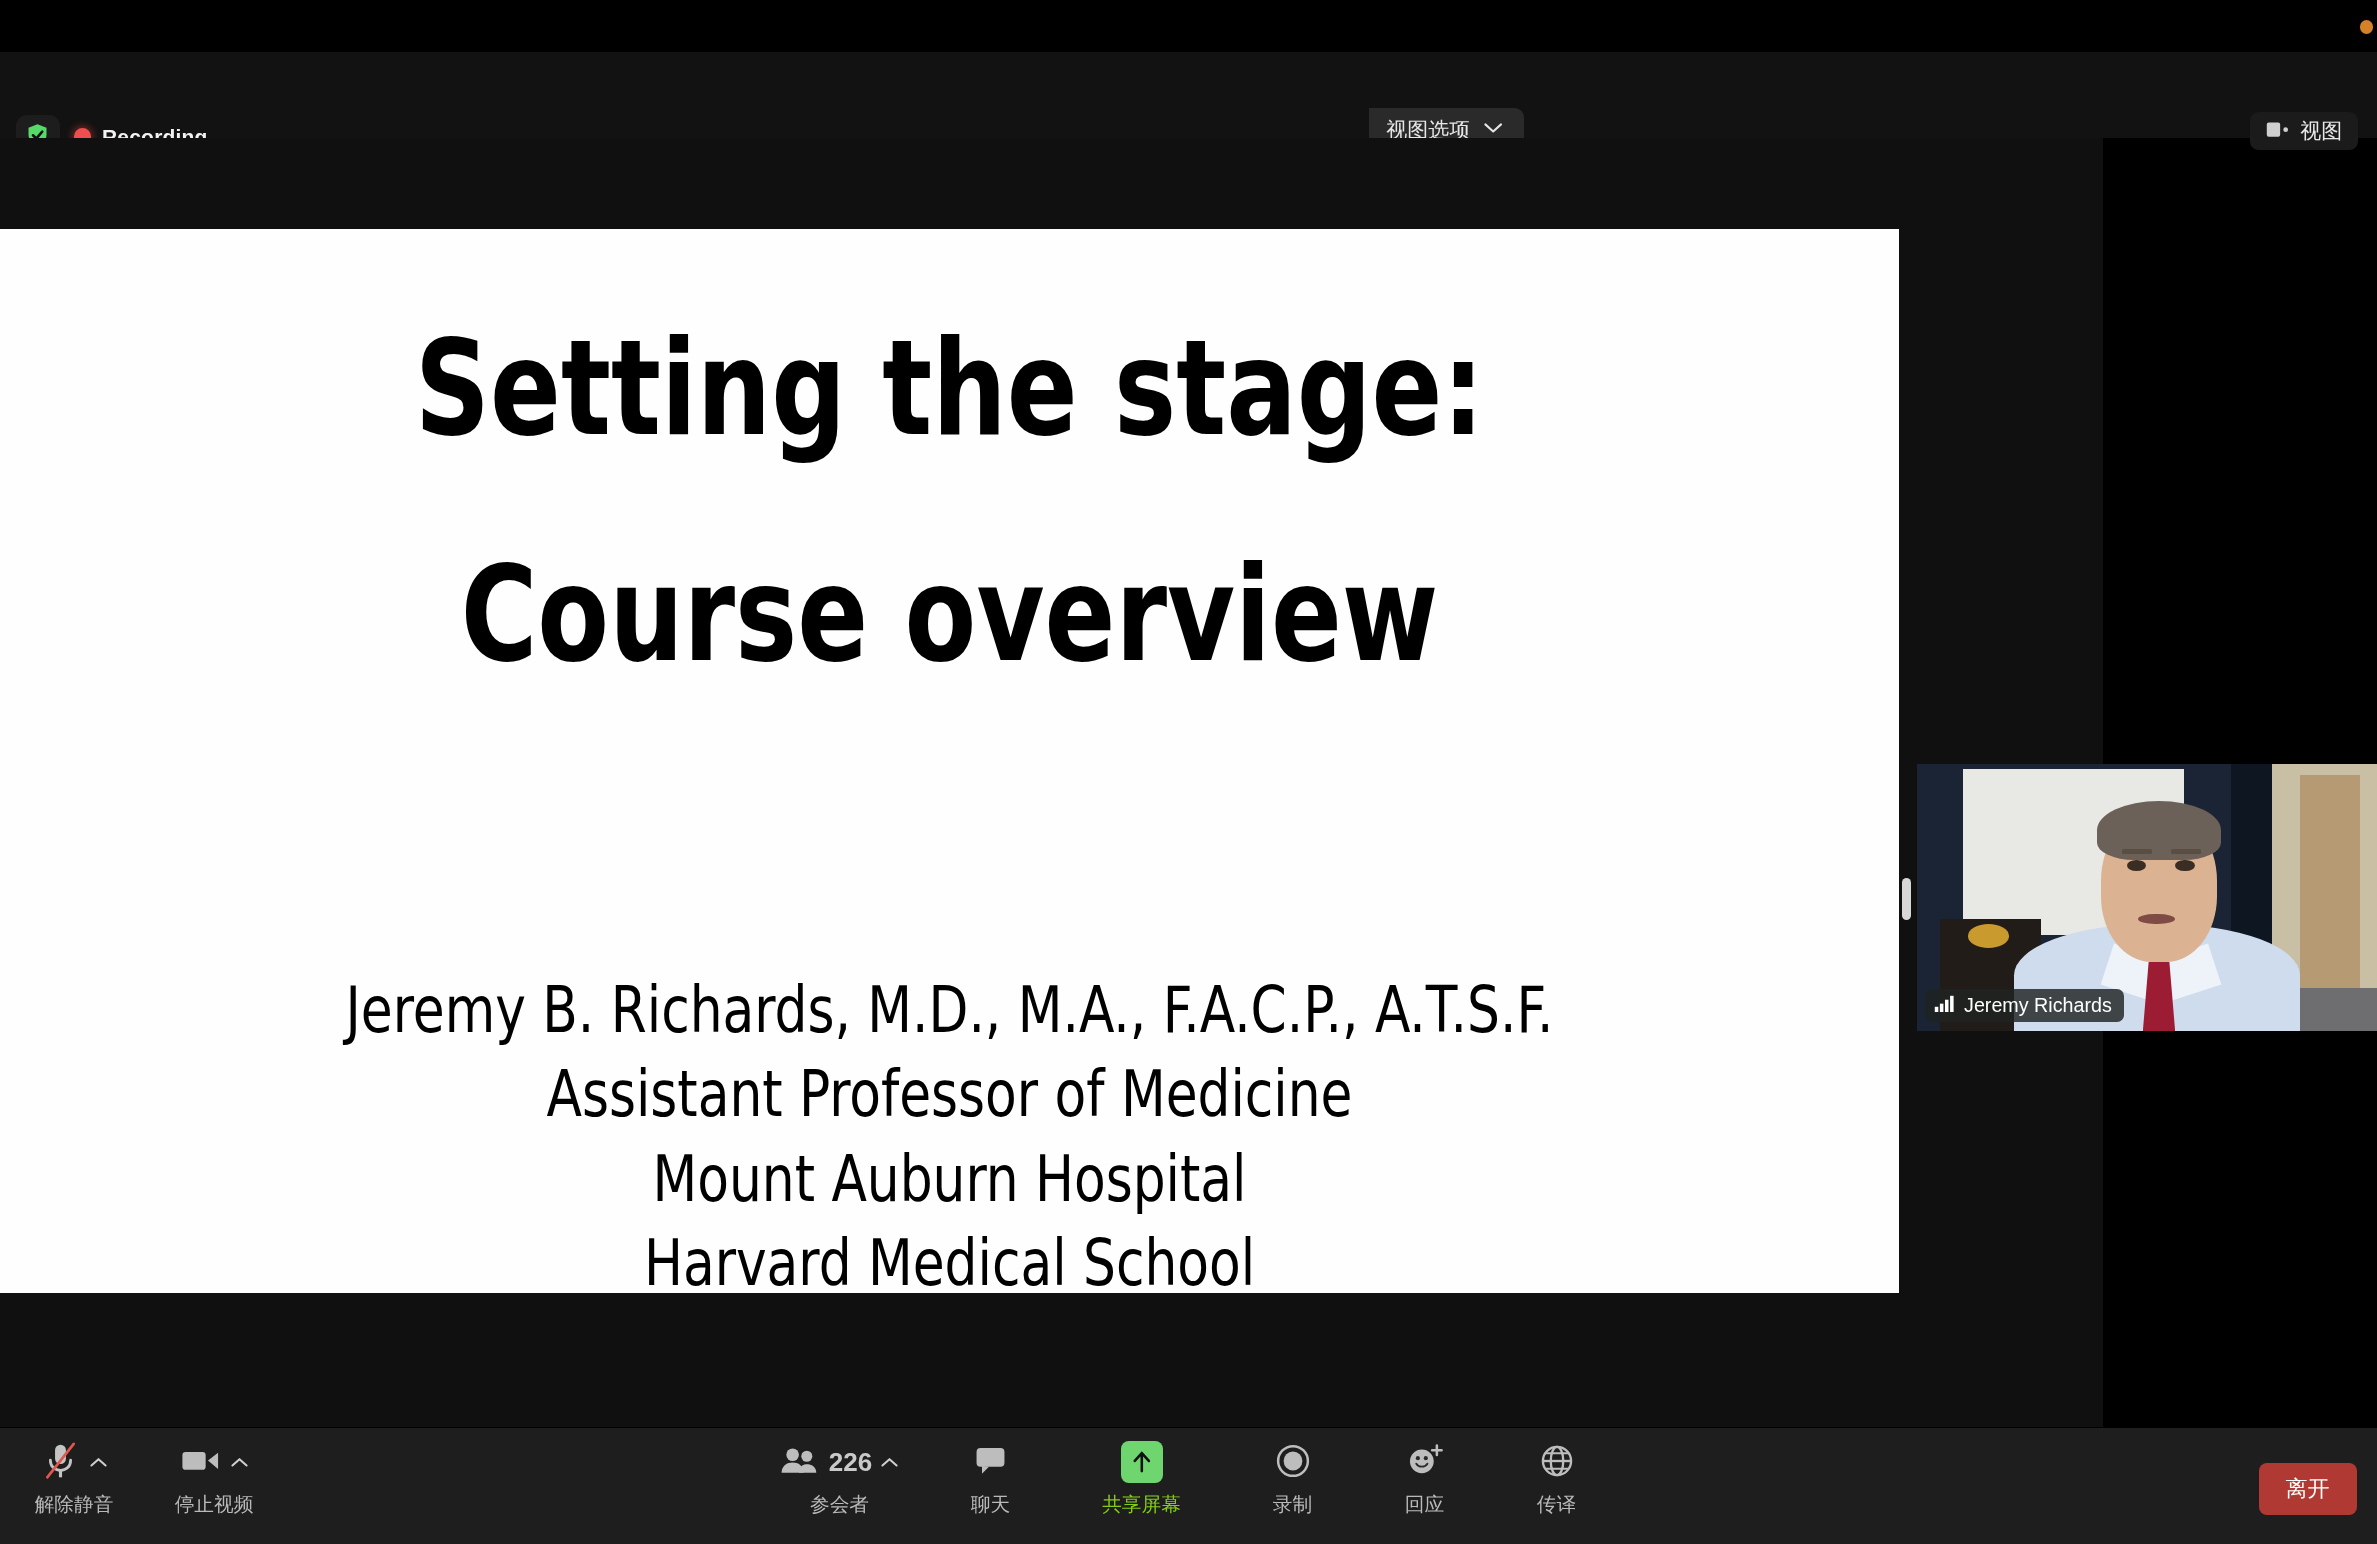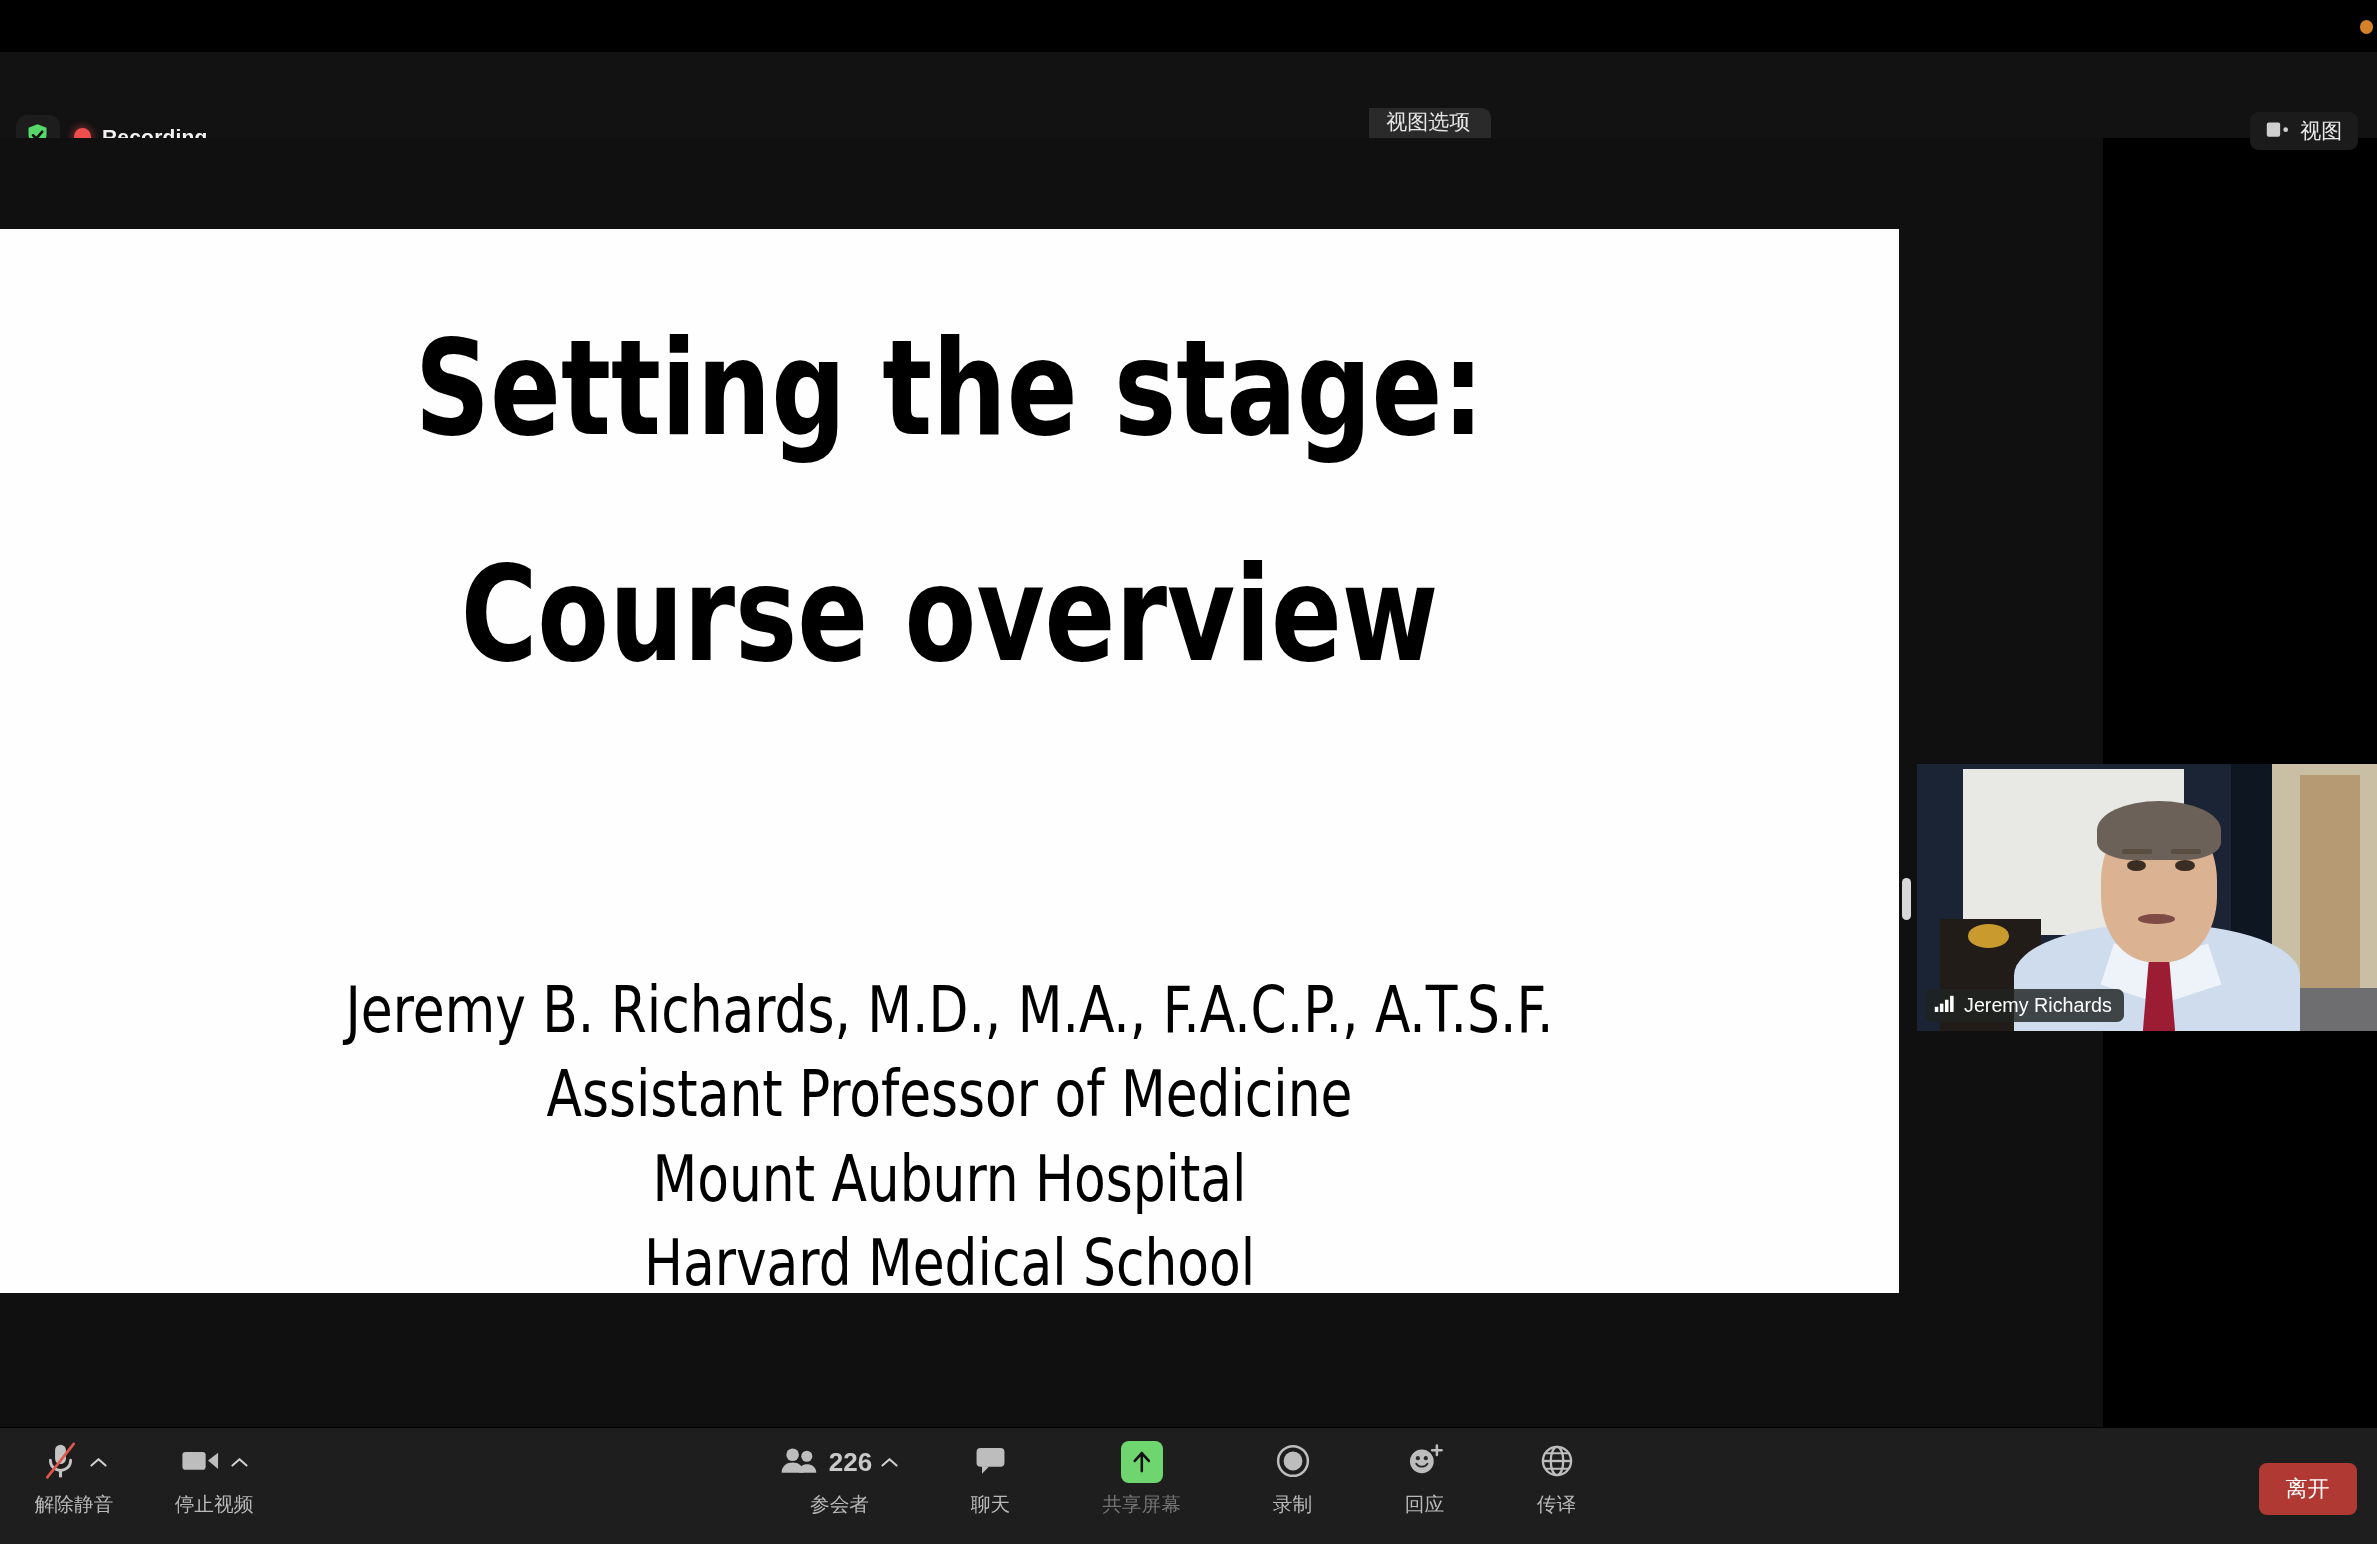--- a/index.html
+++ b/index.html
@@ -27,21 +27,21 @@
             box-shadow:0 0 7.9px 2.4px rgba(239,78,78,.35); }
   .rec-text{ color:#f2f2f2; font-size:21px; font-weight:bold; letter-spacing:0.2px; }
 
   
   .share-pill{ position:absolute; left:885px; top:56px; height:44px;
                background:#6fd66f; border-radius:9.4px 0 0 9.4px;
                display:flex; align-items:center; padding:0 19px 0 23.6px; gap:20.4px; }
   .share-pill .txt{ color:#111; font-size:21px; white-space:nowrap; }
   .view-opts{ position:absolute; left:1369px; top:56px; height:44px;
               background:#2a2a2a; border-radius:0 9.4px 9.4px 0;
-              display:flex; align-items:center; gap:12.6px; padding:0 20.4px 0 17.3px;flex-direction:column; }
+              display:flex; align-items:center; gap:12.6px; padding:0 20.4px 0 17.3px; }
   .view-opts .txt{ color:#e6e6e6; font-size:21px; white-space:nowrap; }
 
   .view-btn{ position:absolute; right:19px; top:60px; height:38px; border-radius:8.6px;
              background:#1b1b1b; display:flex; align-items:center; gap:11px; padding:0 15.7px; }
   .view-btn .txt{ color:#e8e8e8; font-size:21px; }
 
   
   .stage{ position:absolute; left:0; top:138px; width:2103px; height:1289px; background:#101010; }
   .slide{ position:absolute; left:0; top:91px; width:1899px; height:1064px;
           background:#fefefe; overflow:hidden; }
@@ -106,21 +106,21 @@
 
   
   .toolbar{ position:absolute; left:0; bottom:0; width:2377px; height:116px; background:#1e1e1e; }
   .tb-left{ position:absolute; left:8px; top:11px; display:flex; gap:8px; }
   .tb-center{ position:absolute; left:50%; transform:translateX(-50%); top:11px;
               display:flex; gap:38px; }
   .tb-item{ display:flex; flex-direction:column; align-items:center; width:94px; gap:6.3px; }
   .tb-item.wide{ width:132px; }
   .tb-ico{ height:46px; display:flex; align-items:center; justify-content:center; gap:7.9px; }
   .tb-lbl{ color:#b9b9b9; font-size:19.7px; white-space:nowrap; }
-  .tb-lbl.green{ color:#737373; }
+  .tb-lbl.green{ color:#84cc16; }
   .chev{ color:#cfcfcf; font-size:20.4px; line-height:1; }
   .pcount{ color:#c9c9c9; font-size:26px; font-weight:bold; }
   .share-sq{ width:42px; height:42px; border-radius:7.9px; background:#6fd66f;
              display:flex; align-items:center; justify-content:center; }
   .leave-btn{ position:absolute; right:20.4px; top:35px; background:#b03a33;
               color:#fff; font-size:22px; border:none; border-radius:8px;
               padding:11px 27px; cursor:pointer; }
 </style>
 </head>
 <body>

